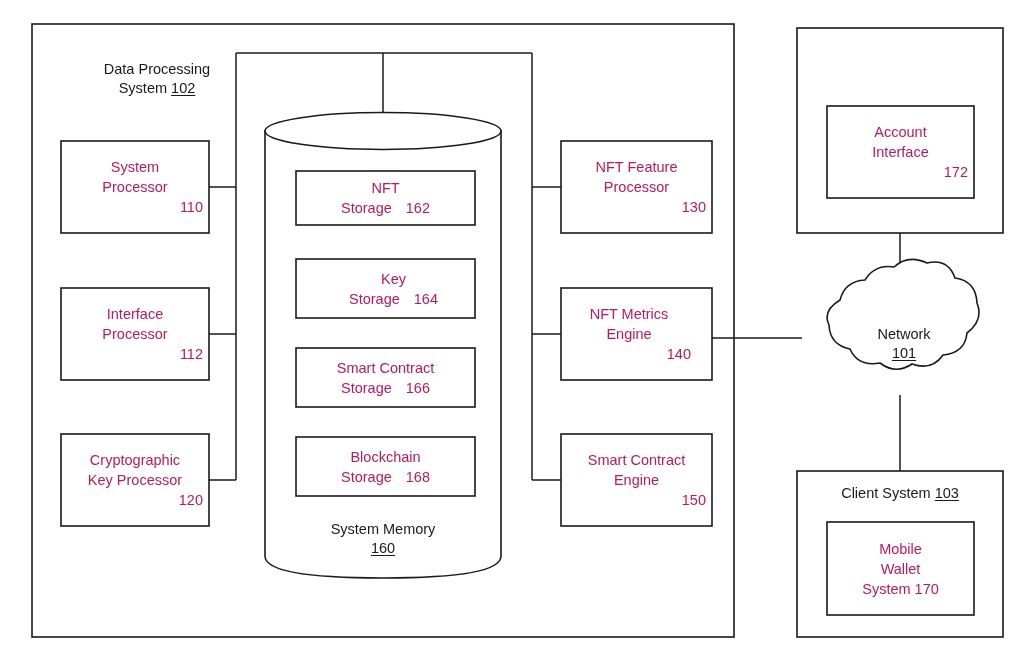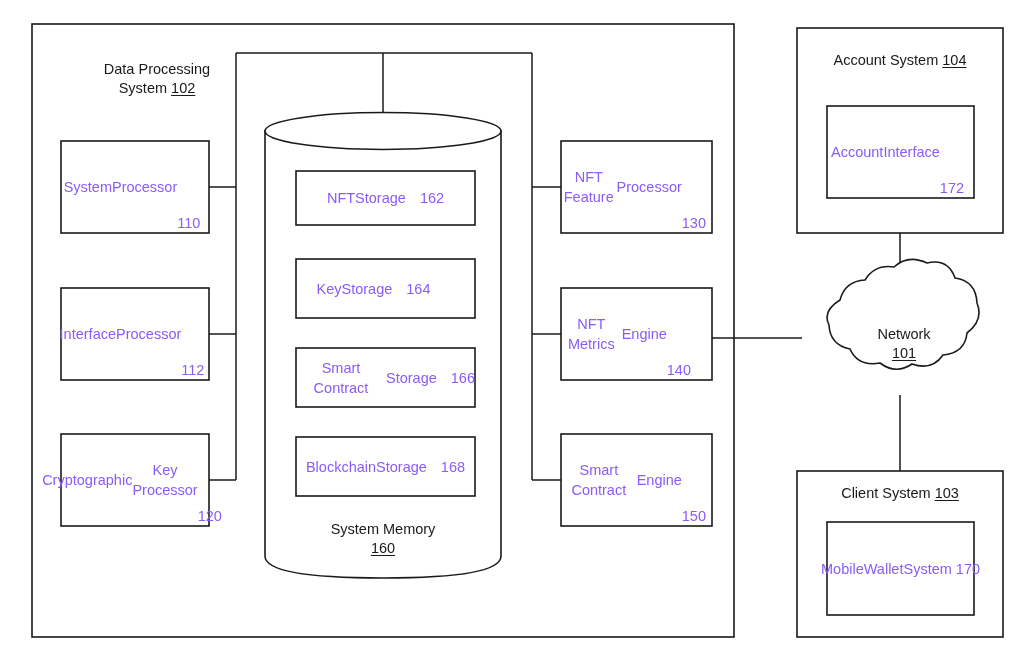--- a/index.html
+++ b/index.html
@@ -42,24 +42,24 @@
     white-space: nowrap;
     pointer-events: none;
   }
   .lbl .num {
     text-decoration: underline;
     text-underline-offset: 1.5px;
   }
   .boxtext {
     position: absolute;
     display: flex;
-    flex-direction: row;
+    flex-direction: column;
     align-items: center;
     justify-content: center;
-    color: #8b5cf6;
+    color: #be185d;
     font-size: 14.5px;
     line-height: 20px;
     text-align: center;
   }
   .boxtext .trail {
     align-self: flex-end;
     padding-right: 6px;
   }
   .boxtext .inline-num {
     padding-left: 14px;
@@ -127,24 +127,20 @@
              Q 810 311 828 300 Z"></path>
 
   </svg>
 
   <div class="lbl" style="left:40px; top:60px; width:210px;">
     <span>Data Processing</span><br>
     <span>System</span>
     <span class="num">102</span>
   </div>
 
-  <div class="lbl" style="left:785px; top:51px; width:206px;">
-    <span>Account System</span>
-    <span class="num">104</span>
-  </div>
 
   <div class="lbl" style="left:785px; top:484px; width:206px;">
     <span>Client System</span>
     <span class="num">103</span>
   </div>
 
   <div class="boxtext" style="left:49px; top:141px; width:148px; height:92px;">
     <span>System</span>
     <span>Processor</span>
     <span class="num trail">110</span>
@@ -162,21 +158,21 @@
     <span class="num trail">120</span>
   </div>
 
   <div class="boxtext" style="left:284px; top:171px; width:179px; height:54px;">
     <span>NFT</span>
     <span>
       <span>Storage</span><span class="num inline-num">162</span>
     </span>
   </div>
 
-  <div class="boxtext" style="left:272px; top:259px; width:179px; height:59px;">
+  <div class="boxtext" style="left:292px; top:259px; width:179px; height:59px;">
     <span>Key</span>
     <span>
       <span>Storage</span><span class="num inline-num">164</span>
     </span>
   </div>
 
   <div class="boxtext" style="left:284px; top:348px; width:179px; height:59px;">
     <span>Smart Contract</span>
     <span>
       <span>Storage</span><span class="num inline-num">166</span>

